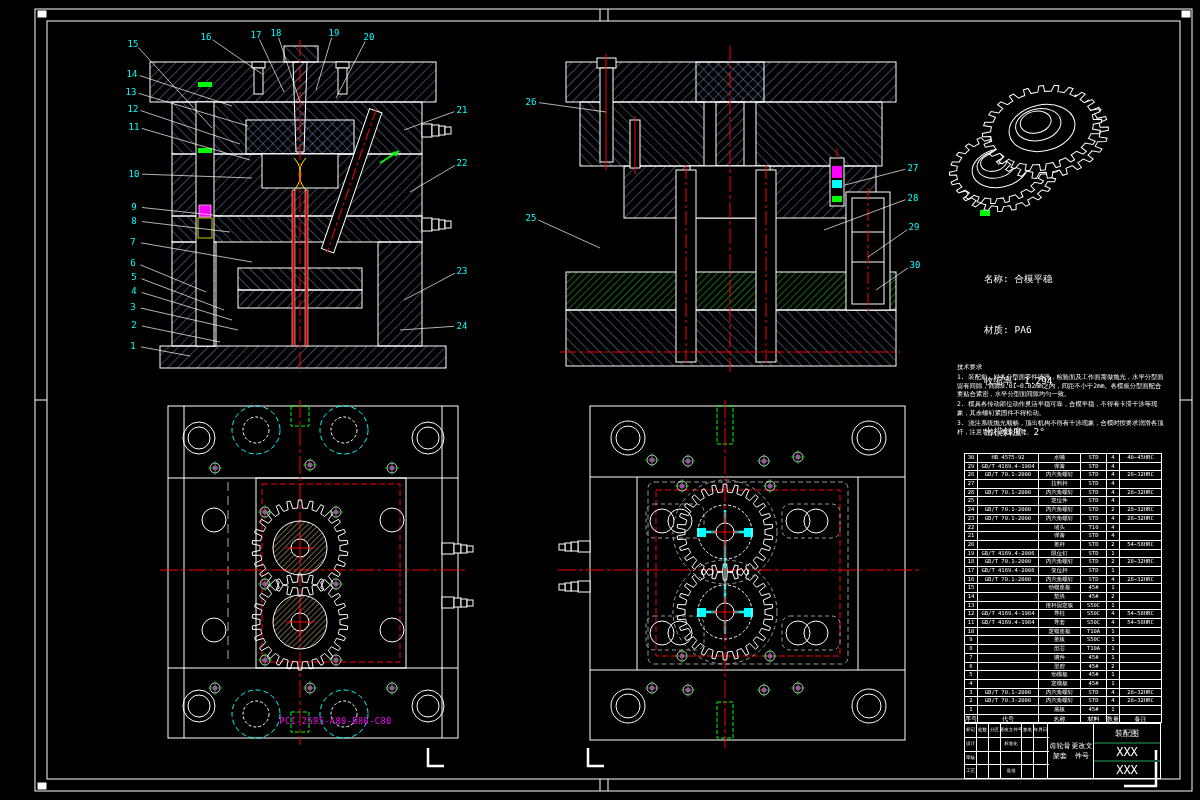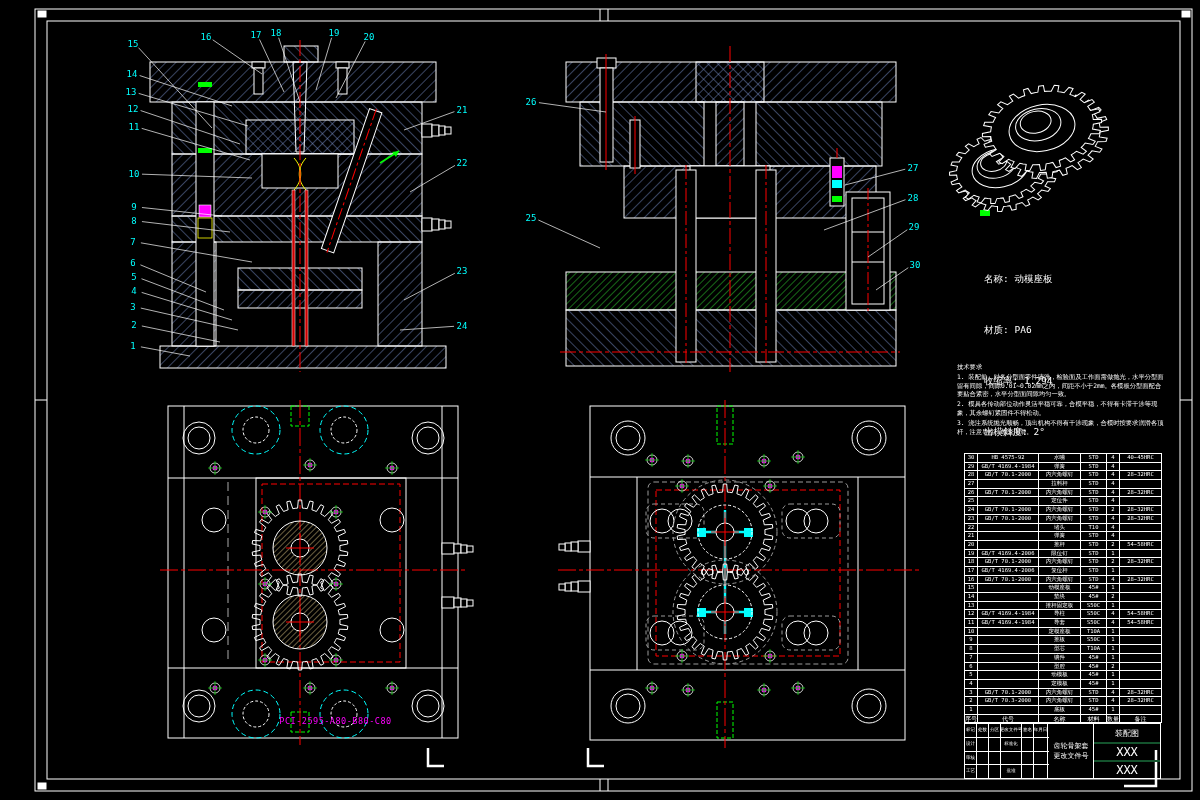--- a/index.html
+++ b/index.html
@@ -20,21 +20,21 @@
   .c0{width:13px;}.c1{width:61px;}.c2{width:42px;}.c3{width:26px;}.c4{width:13px;}.c5{width:42px;}
   .bom-head .bom-cell{font-size:6px;}
   
   #title-block{position:absolute;left:964px;top:723px;width:197px;height:56px;
                border:1px solid #fff;box-sizing:border-box;display:flex;}
   #tb-grid{width:84px;display:flex;flex-direction:column;}
   .tb-row{display:flex;flex:1;border-bottom:1px solid #fff;box-sizing:border-box;}
   .tb-row:last-child{border-bottom:none;}
   .tb-cell{border-right:1px solid #fff;box-sizing:border-box;color:#fff;font-size:4.5px;
            line-height:1;display:flex;align-items:center;justify-content:center;overflow:hidden;white-space:nowrap;}
-  #tb-title{width:45px;border-right:1px solid #fff;box-sizing:border-box;display:flex;flex-direction:column;
+  #tb-title{width:45px;border-right:1px solid #fff;box-sizing:border-box;display:flex;flex-direction:row;
             align-items:center;justify-content:center;color:#fff;font-size:7px;line-height:1.5;text-align:center;}
   #tb-right{flex:1;display:flex;flex-direction:column;color:#fff;text-align:center;}
   #tb-right div{border-bottom:2px solid #14532d;box-sizing:border-box;display:flex;align-items:center;justify-content:center;}
   #tb-right div:last-child{border-bottom:none;}
   .tbr0{height:20px;font-size:8px;}
   .tbr1{flex:1;font-size:12px;}
 </style>
 </head>
 <body>
 
@@ -462,21 +462,21 @@
         <line x1="538.3365604500259" y1="219.99363055707224" x2="600" y2="248" stroke="#fff" stroke-width="0.7"></line>
         <line x1="538.929823205461" y1="102.66081860045509" x2="606" y2="112" stroke="#fff" stroke-width="0.7"></line>
         <line x1="905.2388599988374" y1="169.21267812518167" x2="845" y2="185" stroke="#fff" stroke-width="0.7"></line>
         <line x1="905.4718230059258" y1="199.6917251672077" x2="824" y2="230" stroke="#fff" stroke-width="0.7"></line>
         <line x1="907.2991152252911" y1="229.73133890273462" x2="868" y2="257" stroke="#fff" stroke-width="0.7"></line>
         <line x1="908.264966888289" y1="267.69833057360216" x2="876" y2="290" stroke="#fff" stroke-width="0.7"></line>
       </g>
   </svg>
 
   <div class="txt" id="product-info">
-    <div>名称: 动模座板</div>
+    <div>名称: 合模平稳</div>
     <div>材质: PA6</div>
     <div>收缩率: 1.294</div>
     <div>出模斜度: 2°</div>
   </div>
 
   <div class="txt" id="tech-notes">
     <div class="nt">技术要求</div>
     <div class="nt">1. 装配前，对各分型面零件清洗，检验面及工作面需做抛光，水平分型面留有间隙，间隙0.01~0.02mm之内，间距不小于2mm。各模板分型面配合要贴合紧密，水平分型面间隙均匀一致。</div>
     <div class="nt">2. 模具各传动部位动作灵活平稳可靠，合模平稳，不得有卡滞干涉等现象，其余螺钉紧固件不得松动。</div>
     <div class="nt">3. 浇注系统抛光顺畅，顶出机构不得有干涉现象，合模时按要求润滑各顶杆，注意导柱、导套润滑。</div>

